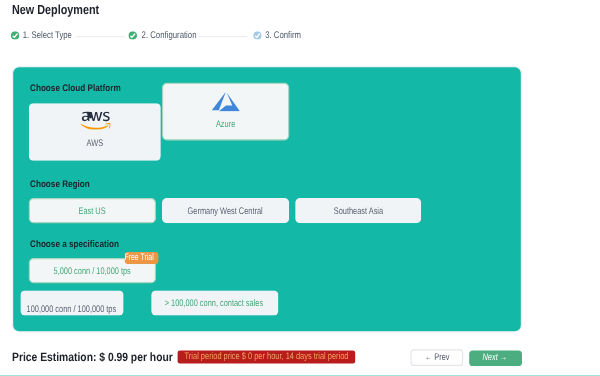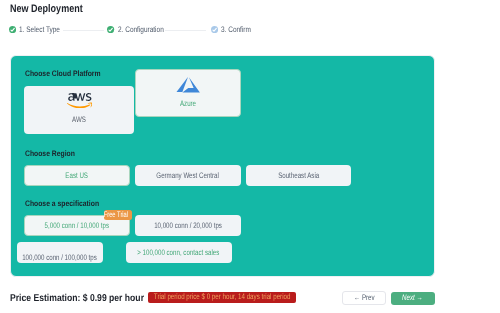--- a/index.html
+++ b/index.html
@@ -161,23 +161,20 @@
         <span>Germany West Central</span>
       </div>
 
     <div class="sec-title" style="left:14.0px; top:142.6px;">Choose a specification</div>
     <div class="pill sel" style="left:13.8px;top:159.1px;width:105.4px;">
       <span>5,000 conn / 10,000 tps</span>
       <span class="freetrial">
           <i>Free Trial</i>
         </span>
     </div>
-    <div class="pill" style="left:124.2px;top:159.1px;width:106px;">
-        <span>10,000 conn / 20,000 tps</span>
-      </div>
     <div class="pill" style="left:6px;top:185.7px;width:86px;align-items:flex-end;">
         <span>100,000 conn / 100,000 tps</span>
       </div>
     <div class="pill green" style="left:115px;top:185.7px;width:106px;">
         <span>&gt; 100,000 conn, contact sales</span>
       </div>
   </div>
 
   <div class="price">Price Estimation: $ 0.99 per hour</div>
   <div class="trialbadge">

